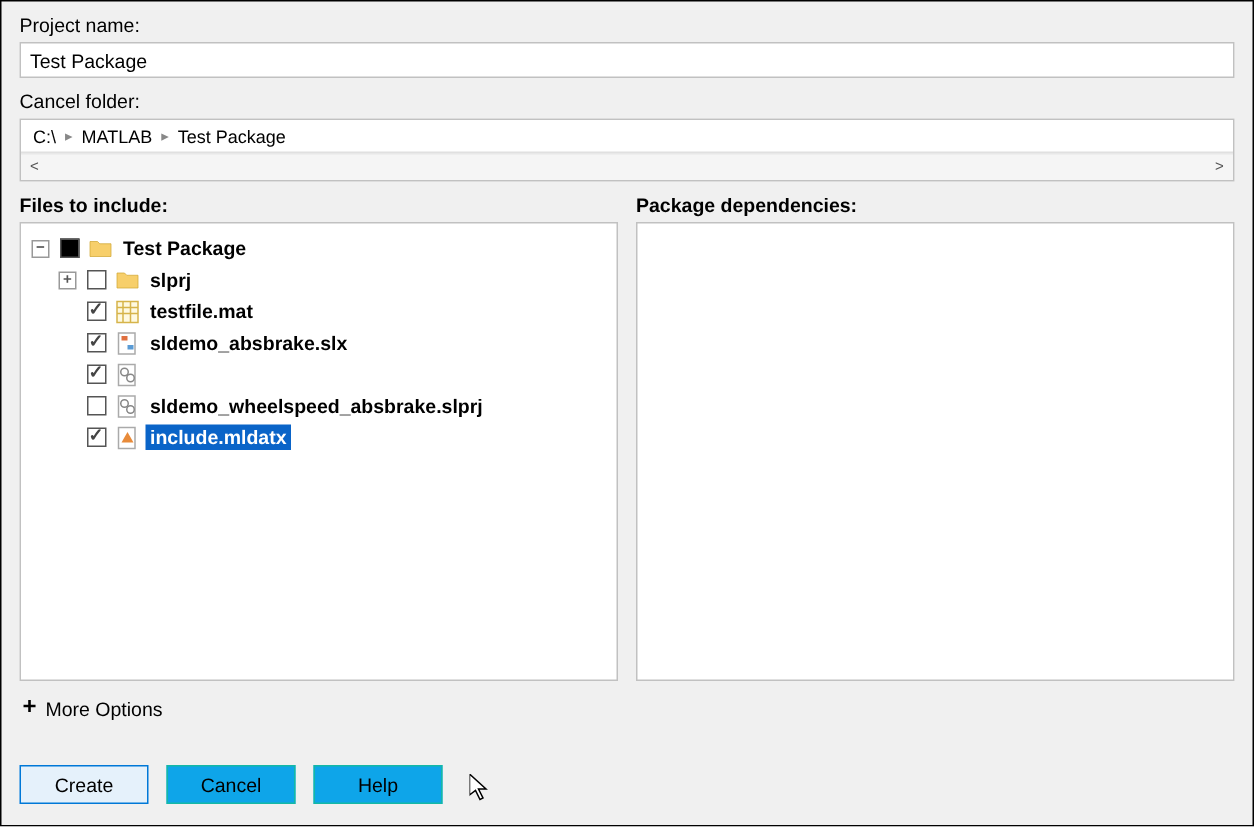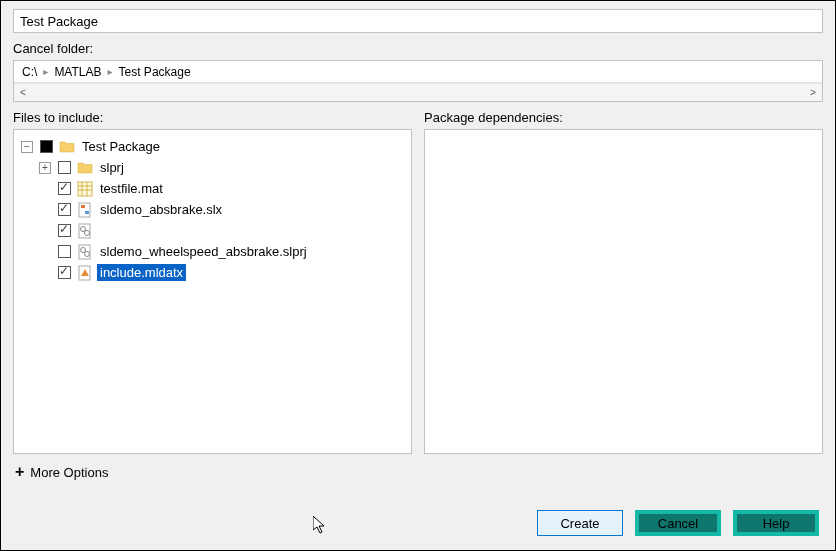--- a/index.html
+++ b/index.html
@@ -7,43 +7,44 @@
   .dialog { width: 836px; height: 551px; border: 1px solid #000; background: #f0f0f0; padding: 8px 12px; display: flex; flex-direction: column; }
   .label { font-size: 13px; color: #000; margin-bottom: 4px; }
   .text-input { width: 100%; height: 24px; border: 1px solid #c1c1c1; background: #fff; font-size: 13px; padding: 2px 6px; margin-bottom: 8px; }
   .path-box { width: 100%; border: 1px solid #c1c1c1; background: #fff; margin-bottom: 8px; }
   .breadcrumb { display: flex; align-items: center; height: 22px; font-size: 12px; padding: 0 6px; border-bottom: 1px solid #e0e0e0; }
   .breadcrumb span { margin: 0 2px; }
   .breadcrumb .sep { color: #888; font-size: 10px; margin: 0 4px; }
   .hscroll { height: 18px; display: flex; align-items: center; justify-content: space-between; background: #f5f5f5; border-top: 1px solid #e8e8e8; }
   .hscroll .arrow { width: 18px; height: 18px; display: flex; align-items: center; justify-content: center; font-size: 10px; color: #555; cursor: pointer; }
   .panels { display: flex; gap: 12px; flex: 1; min-height: 0; }
-  .panel-col { flex: 1; display: flex; flex-direction: column; }
+  .panel-col { flex: 1; display: flex; flex-direction: column; font-weight: bold; }
   .panel-box { flex: 1; border: 1px solid #c1c1c1; background: #fff; padding: 6px 4px; overflow: hidden; }
   .tree-row { display: flex; align-items: center; height: 21px; font-size: 13px; white-space: nowrap; }
   .tree-line { display: inline-block; width: 18px; text-align: center; color: #999; font-size: 11px; }
   .expander { display: inline-flex; width: 12px; height: 12px; border: 1px solid #999; align-items: center; justify-content: center; font-size: 10px; line-height: 1; color: #555; background: #fff; }
   .checkbox { display: inline-block; width: 13px; height: 13px; border: 1px solid #555; background: #fff; margin: 0 4px; position: relative; flex-shrink: 0; }
   .checkbox.filled { background: #000; }
   .checkbox.checked::after { content: "✓"; position: absolute; top: -3px; left: 0px; font-size: 12px; color: #444; }
   .ficon { width: 16px; height: 16px; margin: 0 4px 0 2px; flex-shrink: 0; }
   .fname { padding: 1px 3px; }
   .fname.selected { background: #0a64c8; color: #fff; }
   .more-options { display: flex; align-items: center; gap: 6px; font-size: 13px; padding: 10px 2px 4px 2px; cursor: pointer; }
   .plus { font-size: 16px; font-weight: bold; line-height: 1; }
-  .buttons { display: flex; justify-content: flex-end; gap: 12px; padding: 26px 4px 6px 0; }
-  .btn { width: 86px; height: 26px; font-size: 13px; border: 4px solid #14b8a6; background: #0f766e; cursor: pointer; }
+  .buttons { display: flex; gap: 12px; padding: 26px 4px 6px 0; }
+  .btn { width: 86px; height: 26px; font-size: 13px; border: 1px solid #14b8a6; background: #0ea5e9; cursor: pointer; }
   .btn.primary { border: 1px solid #0078d7; background: #e5f1fb; }
   .cursor { position: absolute; pointer-events: none; }
 </style>
 </head>
 <body>
 
 <div class="dialog">
 
+  <div class="label">Project name:</div>
   <input class="text-input" type="text" value="Test Package" style="">
 
   <div class="label">Cancel folder:</div>
   <div class="path-box">
     <div class="breadcrumb">
       <span>C:\</span>
       <span class="sep">▸</span>
       <span>MATLAB</span>
       <span class="sep">▸</span>
       <span>Test Package</span>

